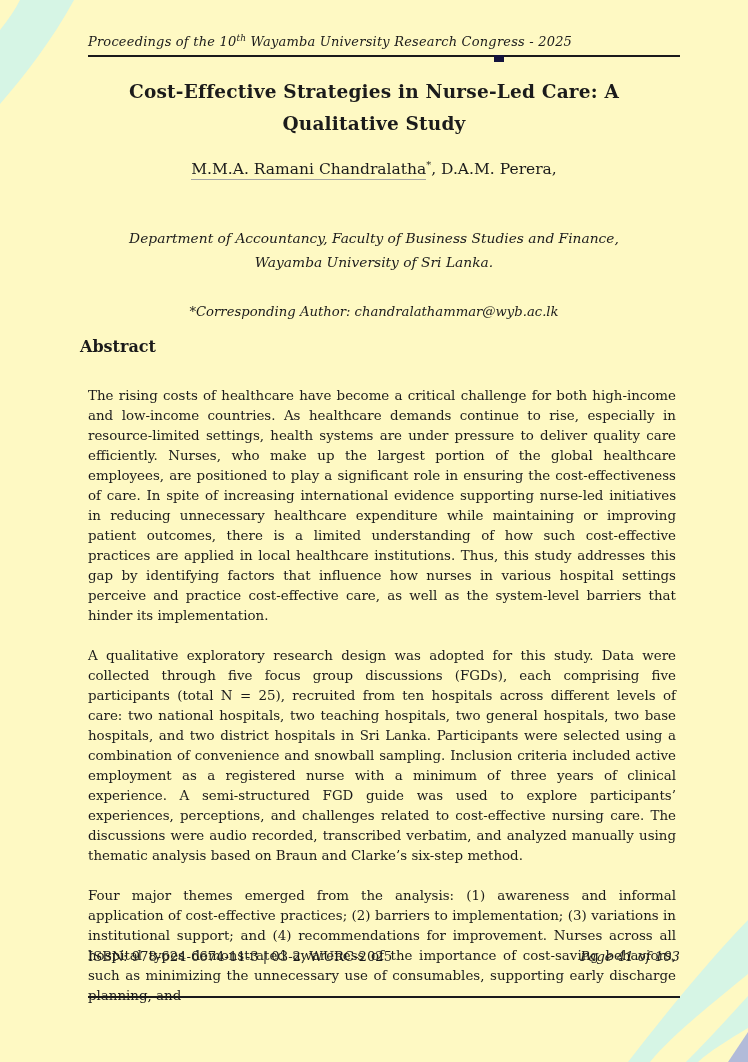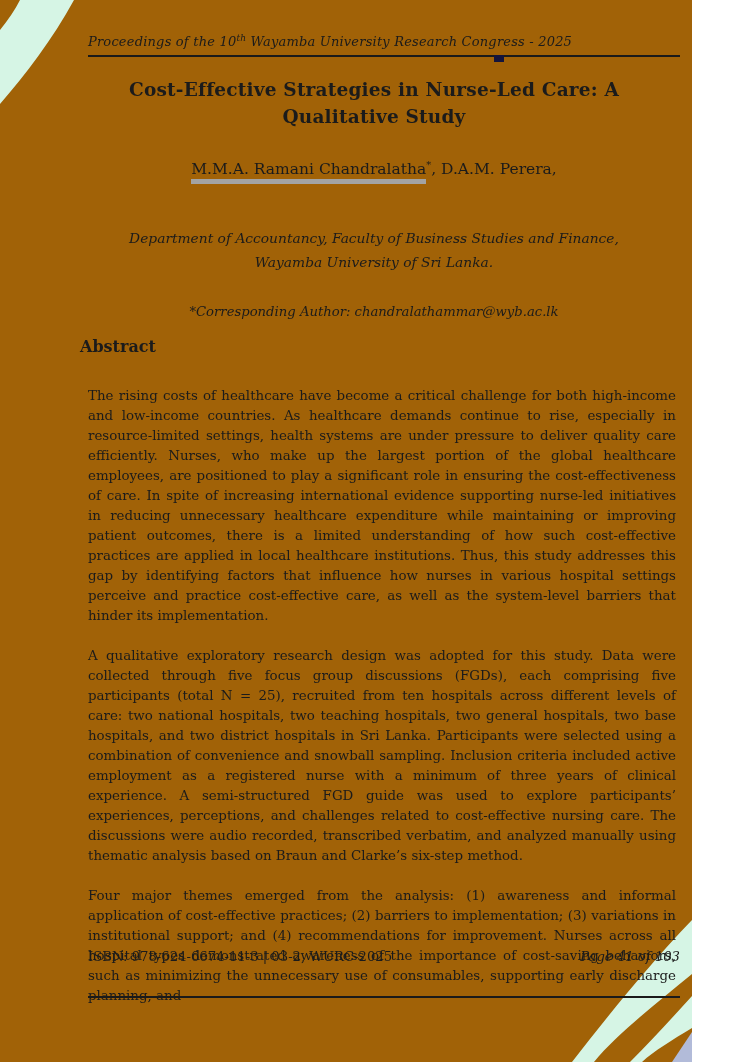--- a/index.html
+++ b/index.html
@@ -1,20 +1,20 @@
 <!DOCTYPE html>
 <html style="--mint: #d6f5e5; --navy: #14143c; --periwinkle: #b2bbd9;"><head>
 <meta charset="utf-8">
 <style>
   html, body { margin: 0; padding: 0; background: #ffffff; }
   .page {
     position: relative;
-    width: 692px;
+    width: 748px;
     height: 1062px;
-    background: #a16207;
+    background: #fef9c3;
     font-family: "DejaVu Serif", "Liberation Serif", serif;
     color: #1b1b1b;
     overflow: hidden;
   }
   .deco { position: absolute; pointer-events: none; }
   .deco-tl { top: 0; left: 0; }
   .deco-br { right: 0; bottom: 0; }
   .fill-mint { fill: var(--mint, #d6f5e5); }
   .fill-peri { fill: var(--periwinkle, #b2bbd9); }
 
@@ -38,32 +38,32 @@
     background: var(--navy, #14143c);
   }
 
   .paper-title {
     position: absolute;
     top: 76px; left: 80px; width: 588px;
     margin: 0;
     text-align: center;
     font-size: 18.5px;
     font-weight: bold;
-    line-height: 27px;
+    line-height: 32px;
     letter-spacing: 0.2px;
   }
 
   .authors {
     position: absolute;
     top: 153px; left: 80px; width: 588px;
     text-align: center;
     font-size: 15.5px;
     line-height: 23px;
   }
-  .authors .underlined { border-bottom: 5px solid #a3a3a3; padding-bottom: 1px; }
+  .authors .underlined { border-bottom: 1px solid #a3a3a3; padding-bottom: 1px; }
   .authors sup { font-size: 10px; }
 
   .affiliation {
     position: absolute;
     top: 226px; left: 94px; width: 560px;
     margin: 0;
     text-align: center;
     font-style: italic;
     font-size: 13.8px;
     line-height: 24px;

